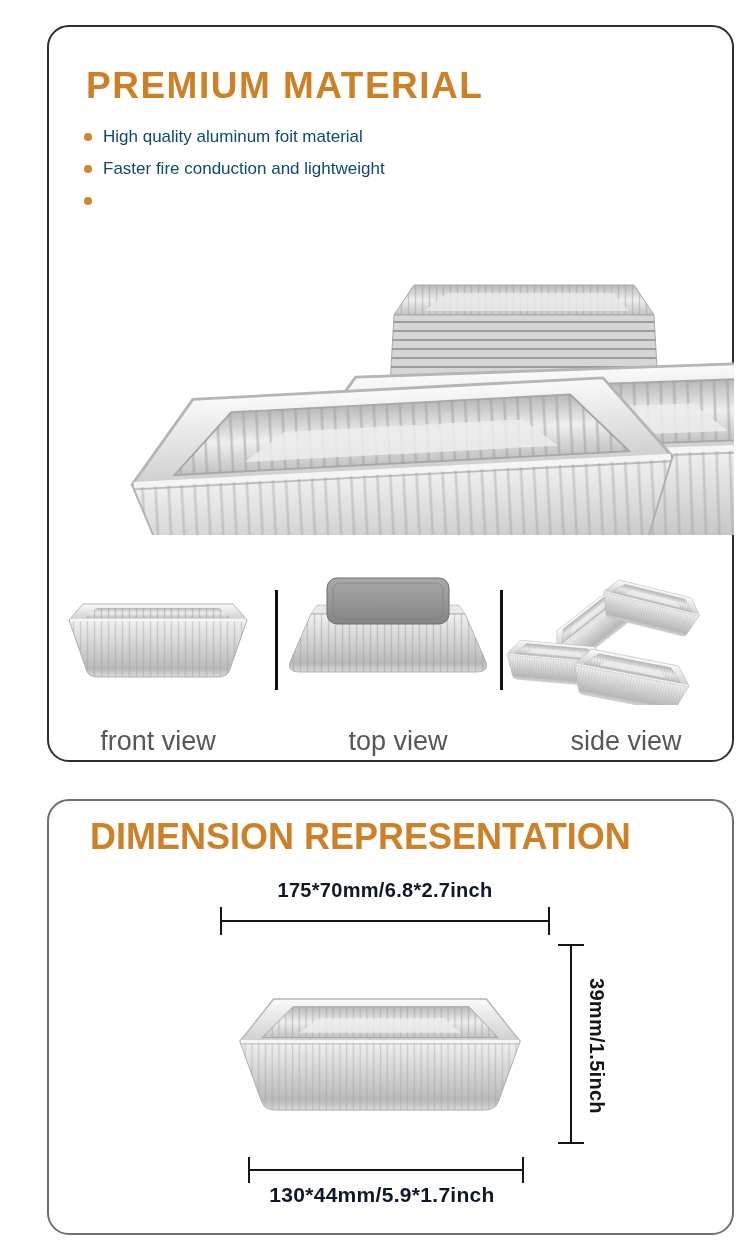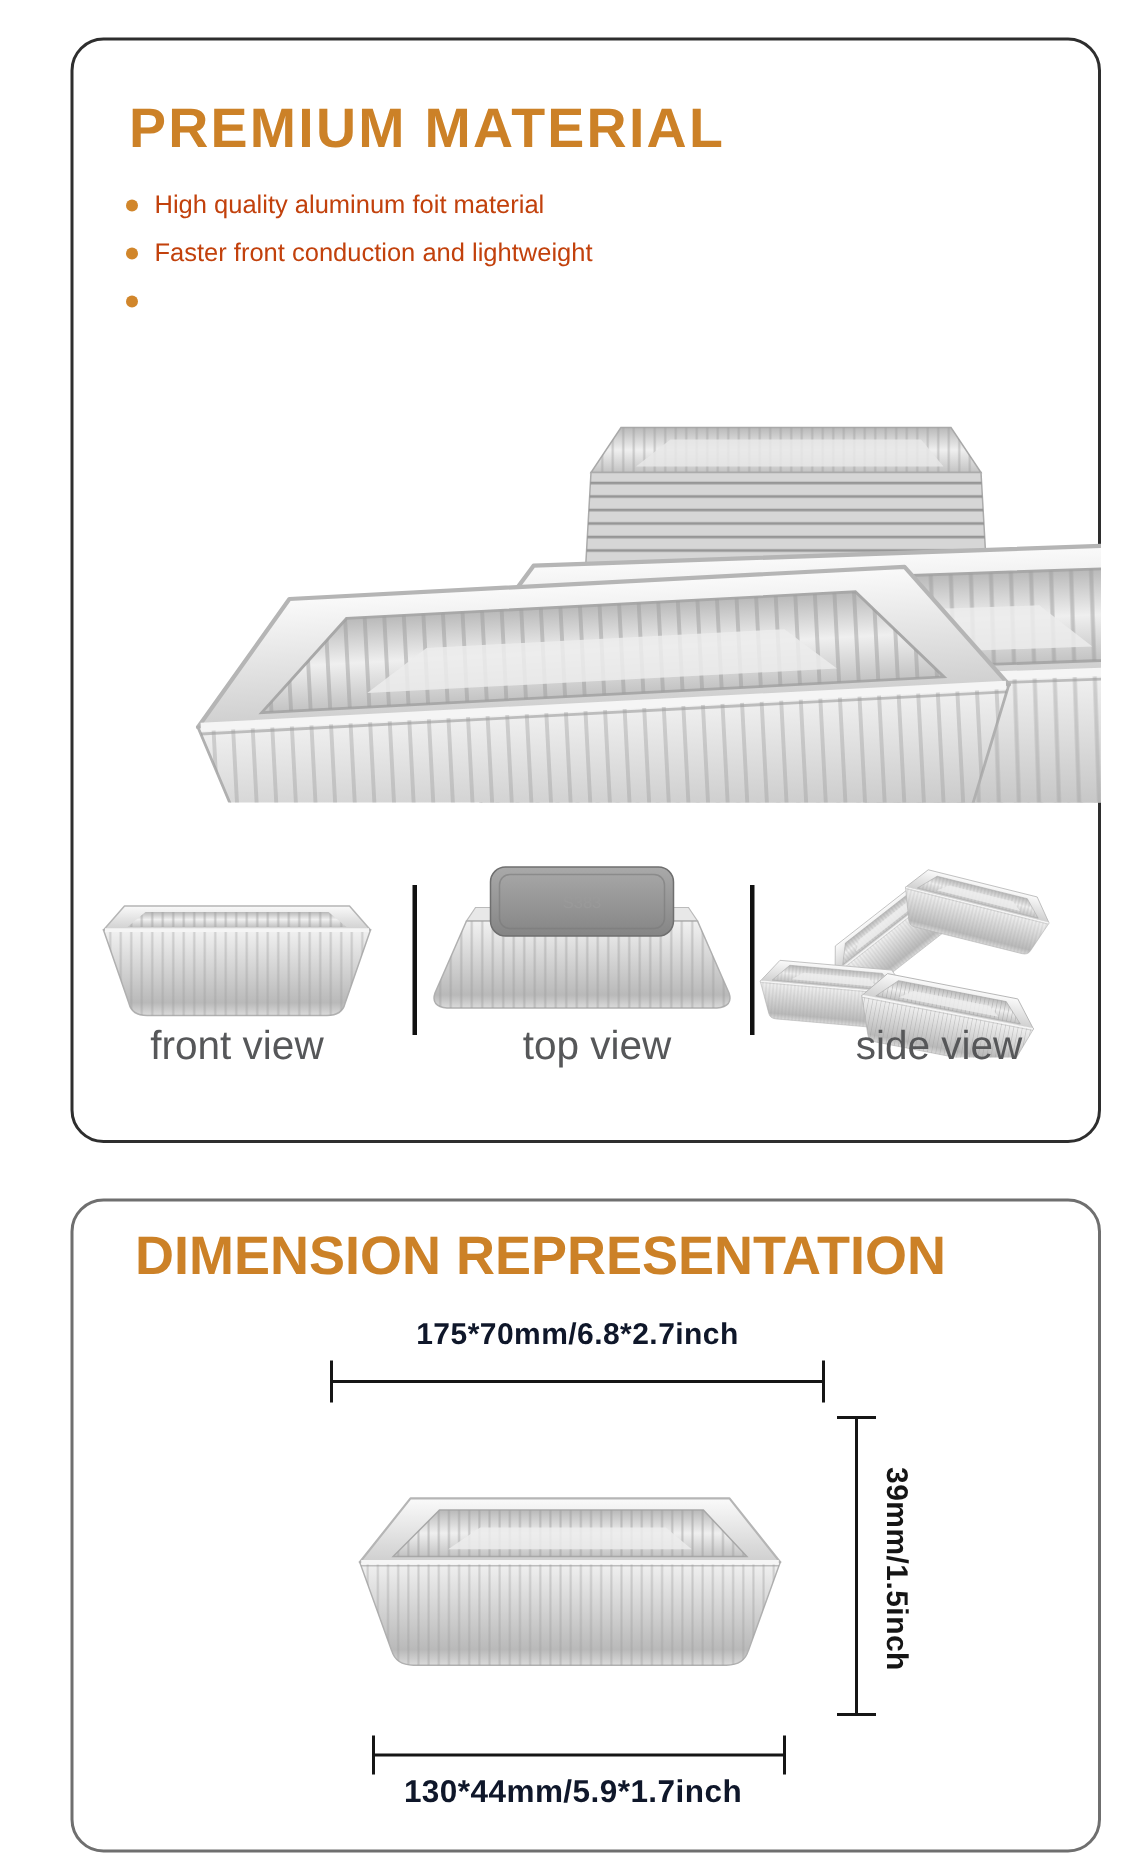--- a/index.html
+++ b/index.html
@@ -6,24 +6,24 @@
   #page{position:relative;width:750px;height:1245px;background:#ffffff;overflow:hidden;
         font-family:"Liberation Sans",sans-serif;}
   .card{position:absolute;left:31px;width:687px;background:#fff;border-radius:22px;box-sizing:border-box;margin-left:16px;}
   #card-premium{top:25px;height:737px;border:2px solid #2e2e2e;}
   #card-dimension{top:799px;height:436px;border:2px solid #6f6f6f;}
   .section-title{position:absolute;margin:0;color:#cc8127;font-weight:bold;line-height:1;
                  font-family:"Liberation Sans",sans-serif;}
   #premium-title{left:37px;top:40px;font-size:37px;letter-spacing:1.5px;}
   #dimension-title{left:41px;top:18px;font-size:36px;letter-spacing:0px;}
   .bullet-list{position:absolute;left:35px;top:94px;list-style:none;margin:0;padding:0;}
-  .bullet-list li{display:flex;align-items:center;height:32px;color:#c2410c;font-size:17px;}
+  .bullet-list li{display:flex;align-items:center;height:32px;color:#0c4a6e;font-size:17px;}
   .bullet-dot{width:8px;height:8px;border-radius:50%;background:#d1862b;margin-right:11px;flex:0 0 auto;}
   .view-divider{position:absolute;width:3px;height:100px;background:#111;top:563px;}
-  .view-label{position:absolute;top:652px;height:36px;color:#565759;font-size:27px;text-align:center;line-height:36px;}
+  .view-label{position:absolute;top:696px;height:36px;color:#565759;font-size:27px;text-align:center;line-height:36px;}
   .img-box{position:absolute;}
   
   .dim-line-h{position:absolute;height:2px;background:#161616;}
   .dim-line-v{position:absolute;width:2px;background:#161616;}
   .dim-tick-v{position:absolute;width:2px;background:#161616;}
   .dim-cap-h{position:absolute;height:2px;background:#161616;}
   .dim-label{position:absolute;color:#0f172a;font-size:20px;font-weight:bold;letter-spacing:0.3px;text-align:center;}
   .dim-label-vert{position:absolute;color:#151515;font-size:20px;font-weight:bold;letter-spacing:0.3px;
                   writing-mode:vertical-rl;display:flex;align-items:center;justify-content:center;}
 </style>
@@ -36,21 +36,21 @@
 
     <h1 class="section-title" id="premium-title">PREMIUM MATERIAL</h1>
 
     <ul class="bullet-list">
       <li>
         <span class="bullet-dot"></span>
         <span>High quality aluminum foit material</span>
       </li>
       <li>
         <span class="bullet-dot"></span>
-        <span>Faster front conduction and lightweight</span>
+        <span>Faster fire conduction and lightweight</span>
       </li>
       <li>
         <span class="bullet-dot"></span>
       </li>
     </ul>
 
     <svg class="img-box" style="left:20px;top:228px;" width="665" height="280" viewBox="0 0 665 280">
       <defs>
         <linearGradient id="gRim" x1="0" y1="0" x2="0" y2="1">
           <stop offset="0" stop-color="#fafafa"></stop>

